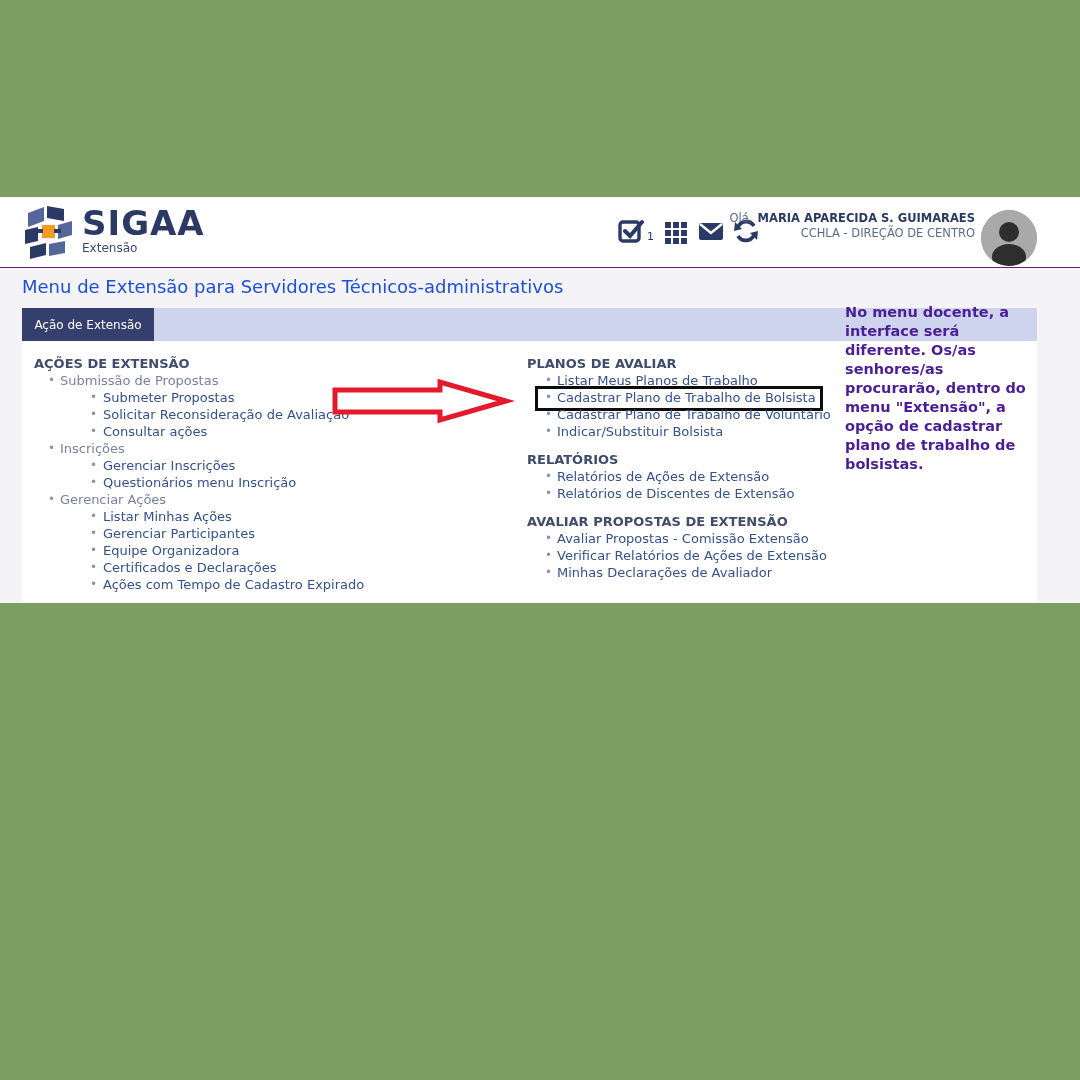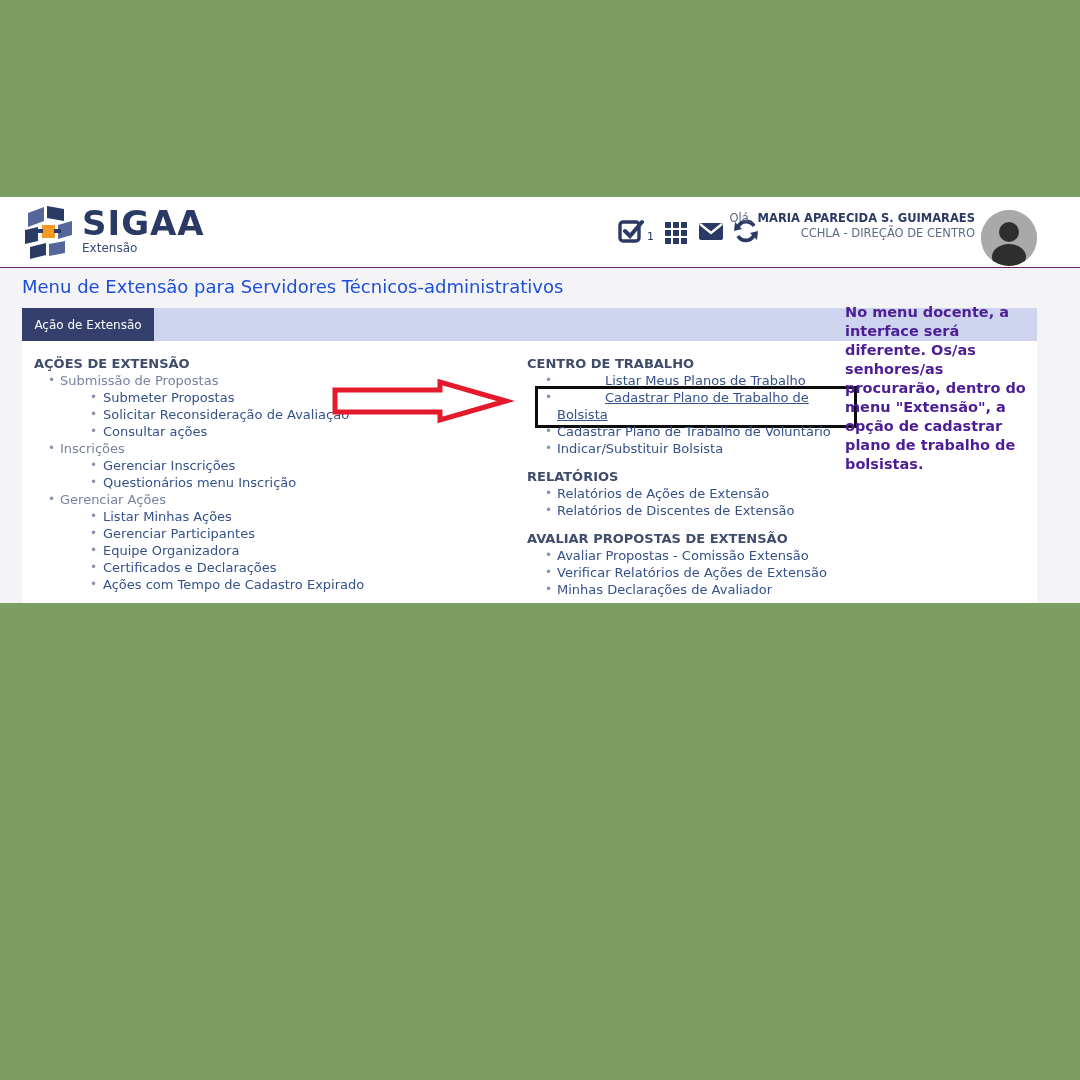--- a/index.html
+++ b/index.html
@@ -41,21 +41,21 @@
   .col-right{left:505px;width:330px;}
   .h{font-size:13px;font-weight:bold;color:#3F4C6B;line-height:17px;margin-top:14px;}
   .h.gap{margin-top:11px;}
   .mi{position:relative;font-size:13px;line-height:17px;color:#35518A;}
   .mi::before{content:"•";position:absolute;color:#8A93AD;font-size:12px;}
   .mi a{color:#35518A;text-decoration:none;cursor:pointer;}
   .g1{padding-left:26px;}  .g1::before{left:14px;}
   .g1 .grp{color:#77829F;cursor:default;}
   .g2{padding-left:69px;}  .g2::before{left:56px;}
   .it{padding-left:30px;}  .it::before{left:18px;}
-  .u a{text-decoration:underline;margin-left:48px;}
+  .u a{}
   .hl{display:block;width:fit-content;border:3px solid #0C0C0C;margin:-3px 0 -5px 8px;
       padding:0 4px 2px 19px;}
   .hl::before{left:7px;}
 
   
   .annotation{position:absolute;left:845px;top:303px;width:196px;font-size:14.5px;line-height:19px;
       font-weight:bold;color:#4c1d95;}
   .arrow-svg{position:absolute;left:328px;top:376px;}
 </style>
 </head>
@@ -151,21 +151,21 @@
 
         <div class="mi g1"><span class="grp">Gerenciar Ações</span></div>
         <div class="mi g2"><a>Listar Minhas Ações</a></div>
         <div class="mi g2"><a>Gerenciar Participantes</a></div>
         <div class="mi g2"><a>Equipe Organizadora</a></div>
         <div class="mi g2"><a>Certificados e Declarações</a></div>
         <div class="mi g2"><a>Ações com Tempo de Cadastro Expirado</a></div>
       </div>
 
       <div class="col col-right">
-        <div class="h">CENTRO DE TRABALHO</div>
+        <div class="h">PLANOS DE AVALIAR</div>
         <div class="mi it u"><a>Listar Meus Planos de Trabalho</a></div>
         <div class="mi it u hl"><a>Cadastrar Plano de Trabalho de Bolsista</a></div>
         <div class="mi it"><a>Cadastrar Plano de Trabalho de Voluntário</a></div>
         <div class="mi it"><a>Indicar/Substituir Bolsista</a></div>
 
         <div class="h gap">RELATÓRIOS</div>
         <div class="mi it"><a>Relatórios de Ações de Extensão</a></div>
         <div class="mi it"><a>Relatórios de Discentes de Extensão</a></div>
 
         <div class="h gap">AVALIAR PROPOSTAS DE EXTENSÃO</div>

